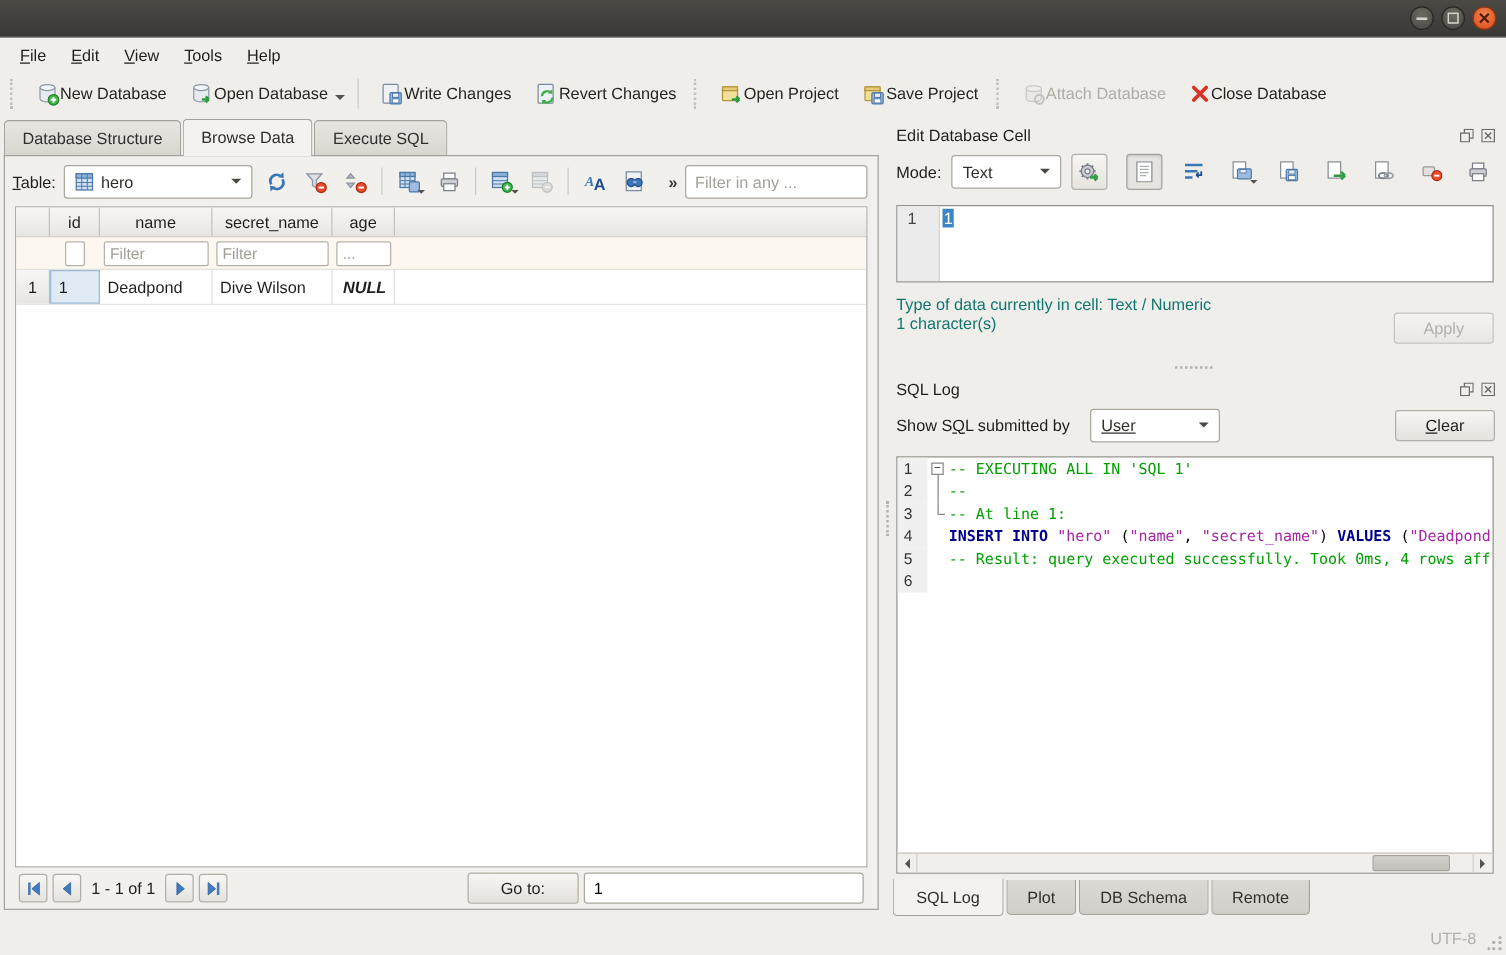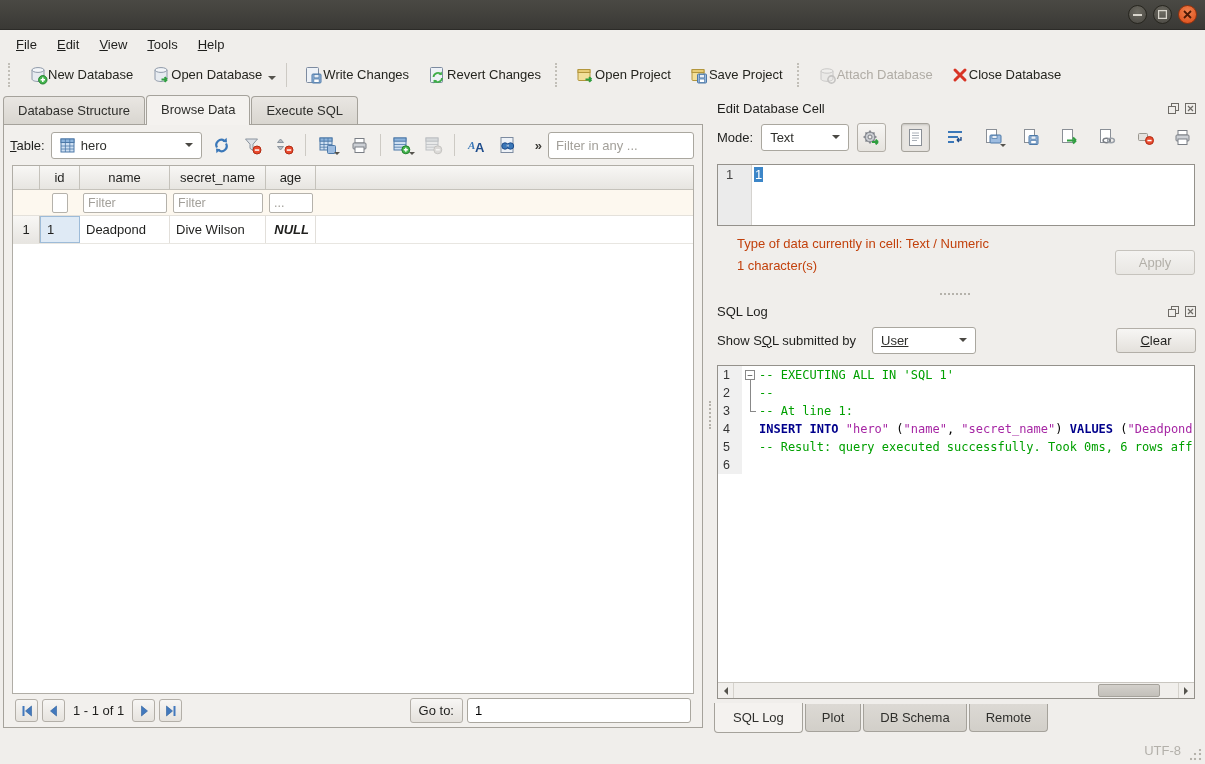--- a/index.html
+++ b/index.html
@@ -106,21 +106,21 @@
   .col-age { width:50px; flex:0 0 50px; }
   .cell.selected { background:#dfeaf5; border:1px solid #9dbbd8 !important; }
   .null-val { color:#9b999b; font-style:italic; justify-content:flex-end !important;font-weight:bold; }
   .grid-empty { flex:1; background:#fff; }
 
   
   .nav-row { height:33px; flex:0 0 33px; display:flex; align-items:center; gap:4px; padding:0 11px; }
   .nav-btn { width:23px; height:23px; border:1px solid #b3afa8; border-radius:3px; background:linear-gradient(#f7f6f4,#e6e3de); display:flex; align-items:center; justify-content:center; }
   .nav-label { padding:0 4px; color:#1f1f1d; }
   .btn {
-    height:25px; padding:0 8px; border:1px solid #b3afa8; border-radius:3px;
+    height:25px; padding:0 26px; border:1px solid #b3afa8; border-radius:3px;
     background:linear-gradient(#f7f6f4,#e4e1dc); color:#1f1f1d;
     display:flex; align-items:center; justify-content:center; white-space:nowrap;
   }
   .btn u { text-decoration:underline; }
   .btn.disabled { color:#b2afa8; background:linear-gradient(#f4f3f1,#e9e7e3); border-color:#c6c3bd; }
   .goto-input { flex:0 0 224px; height:25px; border:1px solid #aaa79f; border-radius:3px; padding:0 7px; font:13px "Liberation Sans",sans-serif; }
 
   
   .dock-title { height:23px; flex:0 0 23px; display:flex; align-items:center; padding-left:3px; color:#1f1f1d; }
   .dock-btns { margin-left:auto; display:flex; gap:5px; align-items:center; }
@@ -128,21 +128,21 @@
   .mode-row { height:34px; flex:0 0 34px; display:flex; align-items:center; gap:8px; padding-left:3px; }
   .combo-mode { width:88px; }
   .sq-btn { width:29px; height:29px; border:1px solid #b3afa8; border-radius:3px; background:linear-gradient(#f7f6f4,#e6e3de); display:flex; align-items:center; justify-content:center; }
   .cell-icons { margin-left:auto; display:flex; align-items:center; gap:11px; }
   .toggle-on { width:29px; height:29px; border:1px solid #a5a29b; border-radius:3px; background:#e7e4e0; box-shadow:inset 0 1px 2px rgba(0,0,0,.15); display:flex; align-items:center; justify-content:center; }
   .cell-editor { flex:0 0 62px; height:62px; margin:10px 1px 0 3px; border:1px solid #94918b; background:#fff; display:flex; overflow:hidden; }
   .ed-gutter { width:34px; flex:0 0 34px; background:#ebebeb; border-right:1px solid #d5d3cf; color:#444; font:13px "Liberation Sans",sans-serif; padding:2px 6px 0 8px; }
   .ed-body { flex:1; padding:2px 0 0 2px; font:13px "Liberation Sans",sans-serif; }
   .sel-text { background:#3c86c8; color:#fff; padding:0 1px; }
   .cell-info { display:flex; margin:10px 1px 0 3px; flex:0 0 52px; }
-  .cell-info .lines { display:flex; flex-direction:column; gap:7px; color:#c2410c;margin-left:20px; }
+  .cell-info .lines { display:flex; flex-direction:column; color:#0f766e; }
   .cell-info .btn { margin-left:auto; width:80px; align-self:center; }
   .h-splitter { flex:0 0 12px; display:flex; align-items:center; justify-content:center; }
   .h-splitter .dots { width:30px; border-top:2px dotted #b5b2ab; }
 
   .log-controls { height:34px; flex:0 0 34px; display:flex; align-items:center; gap:16px; padding-left:3px; }
   .combo-user { width:104px;text-decoration:underline; }
   .log-controls .btn { margin-left:auto; width:80px; }
   .sql-area { flex:1; margin:8px 1px 0 3px; border:1px solid #94918b; background:#fff; display:flex; flex-direction:column; min-height:0; overflow:hidden; }
   .sql-lines { flex:1; overflow:hidden; font-family:"DejaVu Sans Mono",monospace; font-size:12px; }
   .sql-line { display:flex; height:18px; align-items:center; }
@@ -626,21 +626,21 @@
             <div class="code"><span class="tok-cm">-- At line 1:</span></div>
           </div>
           <div class="sql-line">
             <div class="ln">4</div>
             <div class="fold"></div>
             <div class="code"><span class="tok-kw">INSERT INTO</span><span class="tok-pl"> </span><span class="tok-st">"hero"</span><span class="tok-pl"> (</span><span class="tok-st">"name"</span><span class="tok-pl">, </span><span class="tok-st">"secret_name"</span><span class="tok-pl">) </span><span class="tok-kw">VALUES</span><span class="tok-pl"> (</span><span class="tok-st">"Deadpond</span></div>
           </div>
           <div class="sql-line">
             <div class="ln">5</div>
             <div class="fold"></div>
-            <div class="code"><span class="tok-cm">-- Result: query executed successfully. Took 0ms, 6 rows aff</span></div>
+            <div class="code"><span class="tok-cm">-- Result: query executed successfully. Took 0ms, 4 rows aff</span></div>
           </div>
           <div class="sql-line">
             <div class="ln">6</div>
             <div class="fold"></div>
             <div class="code"></div>
           </div>
         </div>
         <div class="hscroll">
           <div class="sc-arrow">
               <span class="tri left"></span>

